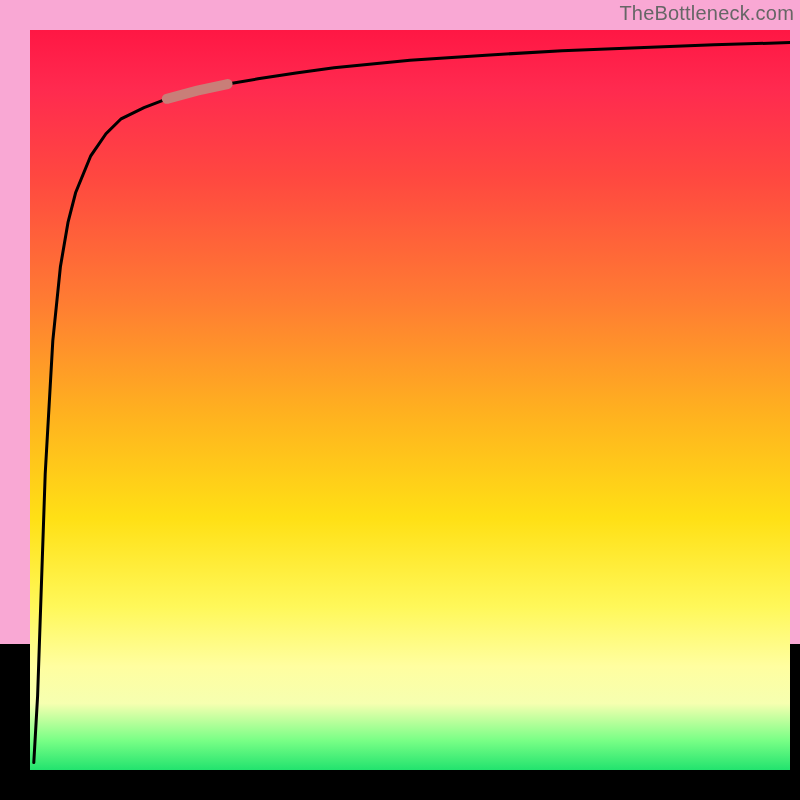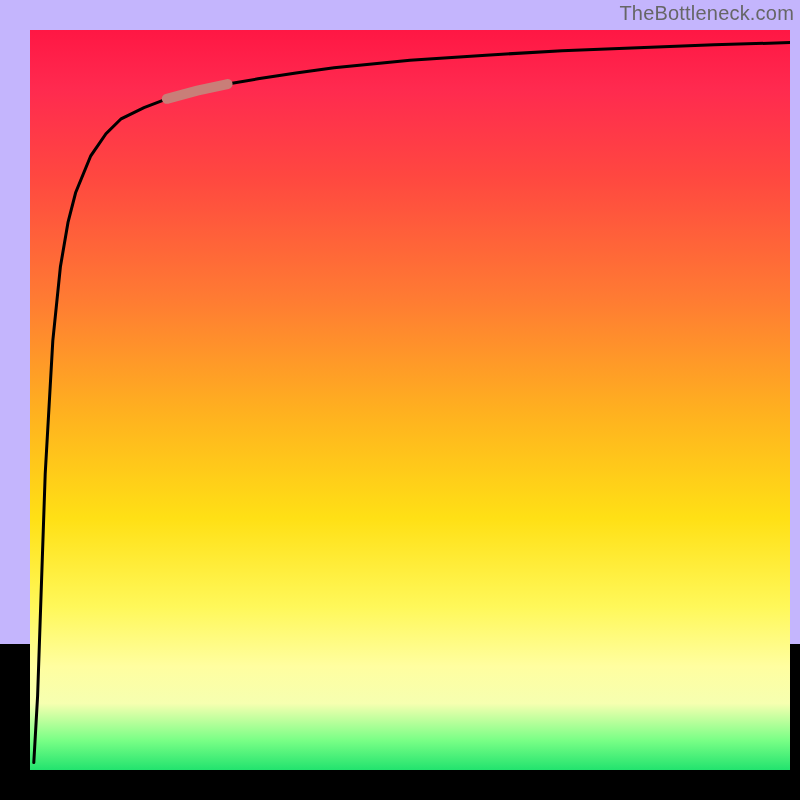--- a/index.html
+++ b/index.html
@@ -8,21 +8,21 @@
     width: 800px;
     height: 800px;
     overflow: hidden;
     background: #000;
     font-family: Arial, Helvetica, sans-serif;
   }
   .frame {
     position: relative;
     width: 800px;
     height: 644px;
-    background: #c4b5fd;
+    background: #f9a8d4;
   }
   .plot-area {
     position: absolute;
     left: 30px;
     top: 30px;
     width: 760px;
     height: 740px;
     
     background: linear-gradient(
       to bottom,

